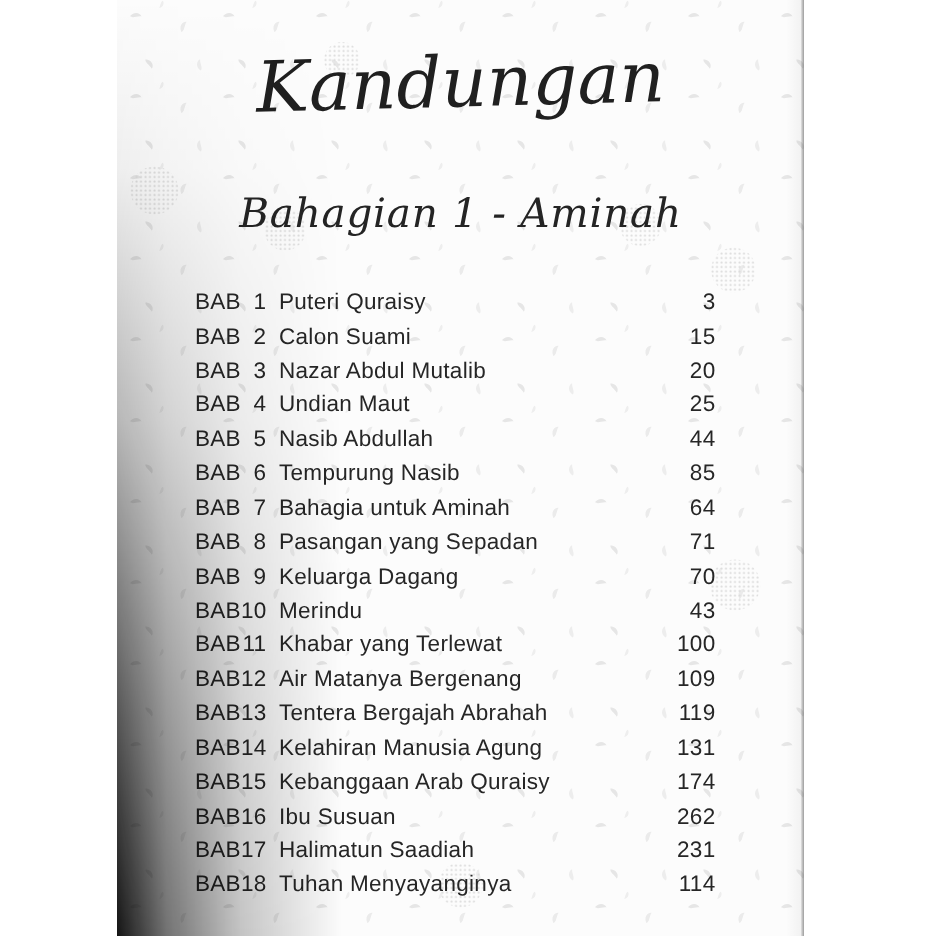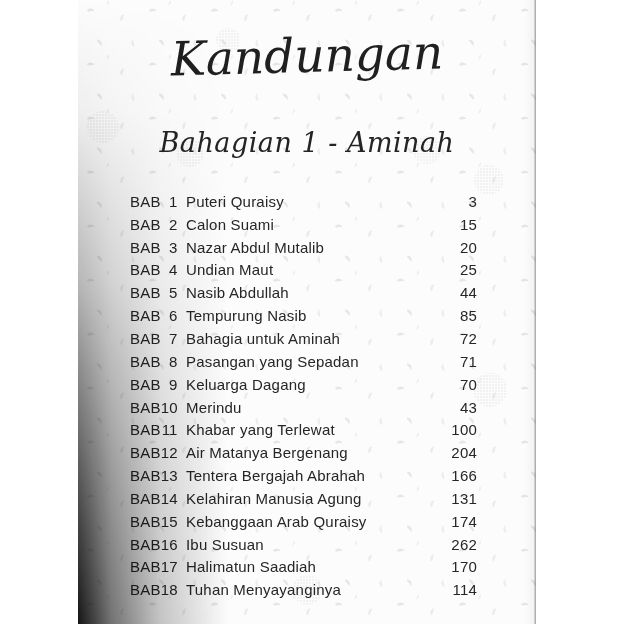--- a/index.html
+++ b/index.html
@@ -109,21 +109,21 @@
           <span class="pg">44</span>
         </div>
         <div class="row">
           <span class="bab"><span class="bab-word">BAB</span><span class="bab-num">6</span></span>
           <span class="chap-title">Tempurung Nasib</span>
           <span class="pg">85</span>
         </div>
         <div class="row">
           <span class="bab"><span class="bab-word">BAB</span><span class="bab-num">7</span></span>
           <span class="chap-title">Bahagia untuk Aminah</span>
-          <span class="pg">72</span>
+          <span class="pg">64</span>
         </div>
         <div class="row">
           <span class="bab"><span class="bab-word">BAB</span><span class="bab-num">8</span></span>
           <span class="chap-title">Pasangan yang Sepadan</span>
           <span class="pg">71</span>
         </div>
         <div class="row">
           <span class="bab"><span class="bab-word">BAB</span><span class="bab-num">9</span></span>
           <span class="chap-title">Keluarga Dagang</span>
           <span class="pg">70</span>
@@ -134,46 +134,46 @@
           <span class="pg">43</span>
         </div>
         <div class="row">
           <span class="bab"><span class="bab-word">BAB</span><span class="bab-num">11</span></span>
           <span class="chap-title">Khabar yang Terlewat</span>
           <span class="pg">100</span>
         </div>
         <div class="row">
           <span class="bab"><span class="bab-word">BAB</span><span class="bab-num">12</span></span>
           <span class="chap-title">Air Matanya Bergenang</span>
-          <span class="pg">204</span>
+          <span class="pg">109</span>
         </div>
         <div class="row">
           <span class="bab"><span class="bab-word">BAB</span><span class="bab-num">13</span></span>
           <span class="chap-title">Tentera Bergajah Abrahah</span>
-          <span class="pg">166</span>
+          <span class="pg">119</span>
         </div>
         <div class="row">
           <span class="bab"><span class="bab-word">BAB</span><span class="bab-num">14</span></span>
           <span class="chap-title">Kelahiran Manusia Agung</span>
           <span class="pg">131</span>
         </div>
         <div class="row">
           <span class="bab"><span class="bab-word">BAB</span><span class="bab-num">15</span></span>
           <span class="chap-title">Kebanggaan Arab Quraisy</span>
           <span class="pg">174</span>
         </div>
         <div class="row">
           <span class="bab"><span class="bab-word">BAB</span><span class="bab-num">16</span></span>
           <span class="chap-title">Ibu Susuan</span>
           <span class="pg">262</span>
         </div>
         <div class="row">
           <span class="bab"><span class="bab-word">BAB</span><span class="bab-num">17</span></span>
           <span class="chap-title">Halimatun Saadiah</span>
-          <span class="pg">170</span>
+          <span class="pg">231</span>
         </div>
         <div class="row">
           <span class="bab"><span class="bab-word">BAB</span><span class="bab-num">18</span></span>
           <span class="chap-title">Tuhan Menyayanginya</span>
           <span class="pg">114</span>
         </div>
       </div>
 
     <svg class="shadow-svg" width="150" height="624" viewBox="0 0 150 624" xmlns="http://www.w3.org/2000/svg">
       <defs>

